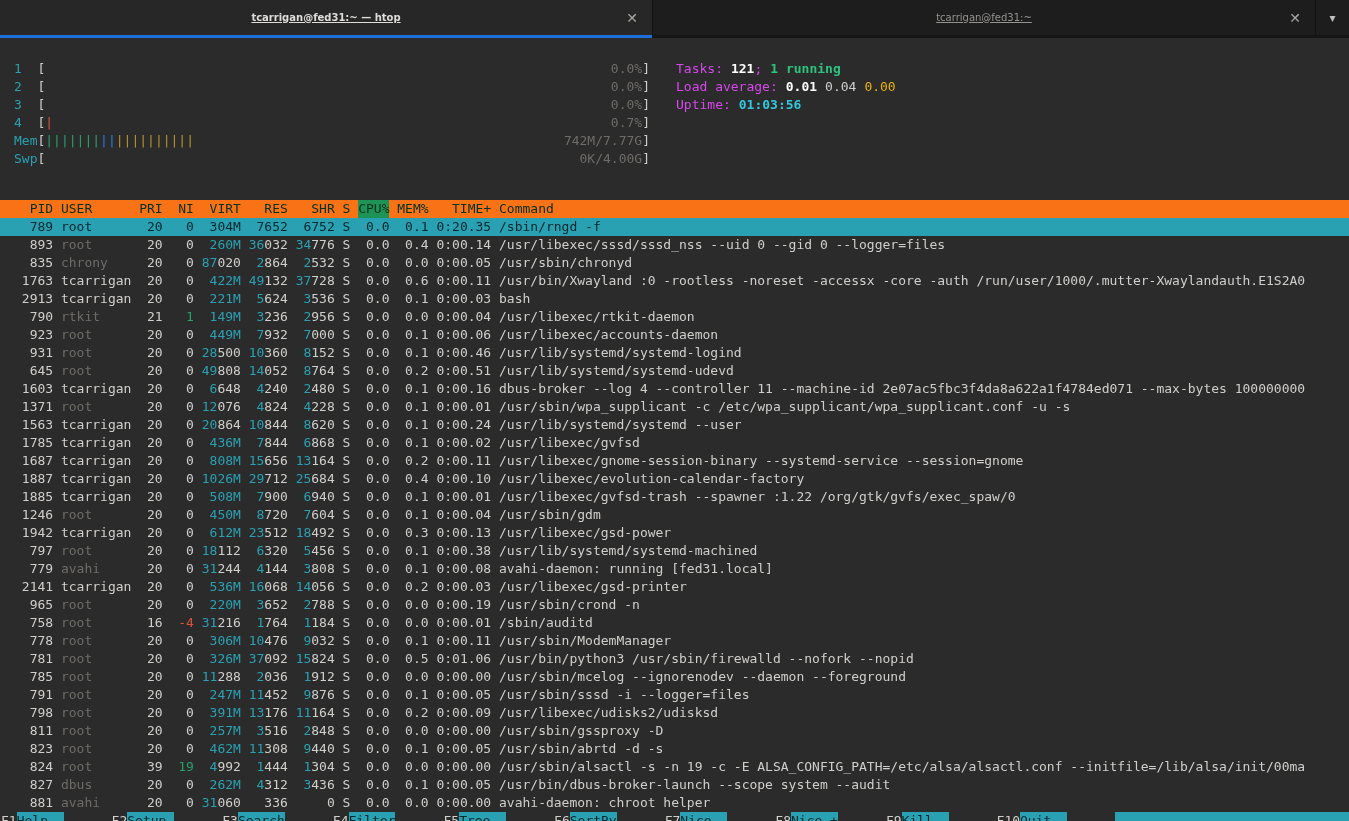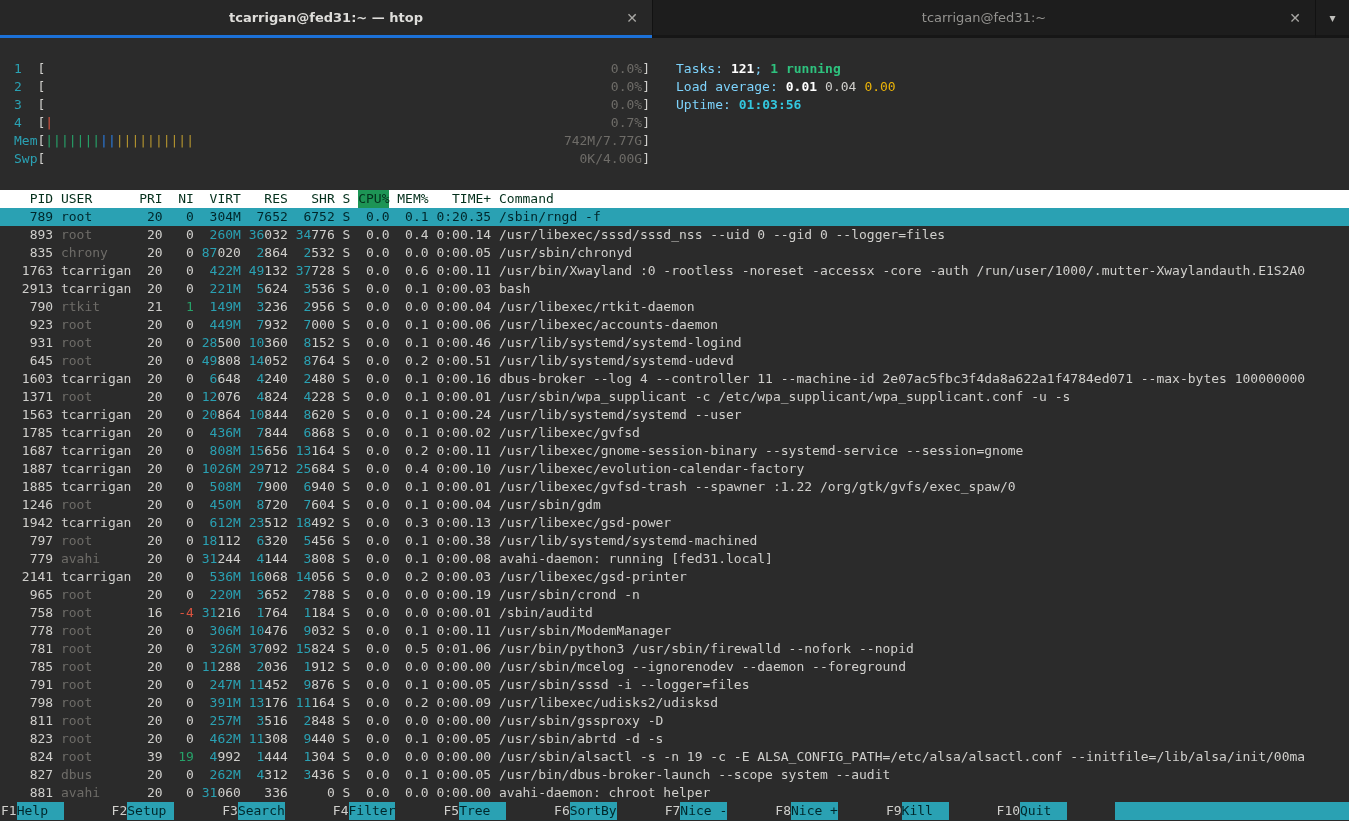--- a/index.html
+++ b/index.html
@@ -12,21 +12,21 @@
     color:#d0cfcc;
   }
   
   .tabbar { position:relative; height:38px; background:#1d1d1d; display:flex; align-items:stretch;
             font-family:"DejaVu Sans", "Liberation Sans", sans-serif; }
   .tab { position:relative; display:flex; align-items:center; justify-content:center; }
   .tab.active { width:652px; background:#272727; border-bottom:3px solid #1c71d8; }
   .tab.active .tab-title { color:#deddda; font-weight:bold; }
   .tab.inactive { flex:1; background:#1d1d1d; border-left:1px solid #121212; border-bottom:3px solid #161616; }
   .tab.inactive .tab-title { color:#949390; }
-  .tab-title { font-size:13px; white-space:nowrap; }
+  .tab-title { font-size:10px; white-space:nowrap;text-decoration:underline; }
   .close-icon { position:absolute; right:14px; top:50%; transform:translateY(-50%);
                 color:#a8a7a4; font-size:14px; line-height:14px; cursor:default; }
   .close-icon::before { content:"✕"; }
   .window-icon { position:absolute; left:8px; top:12px; width:13px; height:13px;
                  background:#f4f3f2; border-radius:2px; }
   .tab-menu { width:34px; display:flex; align-items:center; justify-content:center;
               border-left:1px solid #121212; border-bottom:3px solid #161616; }
   .chevron-icon { color:#c0bfbc; font-size:12px; }
   .chevron-icon::before { content:"▾"; }
 
@@ -37,29 +37,29 @@
   .meters-right { margin-left:26px; }
   .meter-line { display:flex; white-space:pre; }
   .m-cap { width:3ch; color:#2aa1b3; white-space:pre; }
   .m-br { color:#d0cfcc; }
   .m-bar { flex:1; position:relative; white-space:pre; overflow:hidden; }
   .m-val { position:absolute; right:0; top:0; color:#6e6c68; }
   .bar-red { color:#d9533f; } .bar-green { color:#26a269; }
   .bar-blue { color:#2a7bde; } .bar-yellow { color:#b5952f; }
 
   .info-line { white-space:nowrap; }
-  .lbl { color:#7dd3fc; }
+  .lbl { color:#d946ef; }
   .b-white { color:#ffffff; font-weight:bold; margin-left:8px; }
   .g { color:#2ec27e; font-weight:bold; margin-left:8px; }
   .v { color:#d0cfcc; margin-left:8px; }
   .dim { color:#eab308; margin-left:8px; }
   .cyanb { color:#33c7de; font-weight:bold; margin-left:8px; }
 
   
-  .table-hdr { display:flex; margin-top:22px; background:#ffffff; color:#04301c; padding:0 14px; white-space:pre; }
+  .table-hdr { display:flex; margin-top:32px; background:#f97316; color:#04301c; padding:0 14px; white-space:pre; }
   .table-hdr .sort { background:#1d9455; font-weight:normal; }
   .rows { }
   .prow { display:flex; padding:0 14px; white-space:pre; height:18px; }
   .prow.selected { background:#2aa1b3; }
   .prow.selected span { color:#00272b !important; }
 
   .c-pid  { width:5ch; text-align:right; }
   .c-user { width:9ch; margin-left:1ch; text-align:left; }
   .c-pri  { width:3ch; margin-left:1ch; text-align:right; }
   .c-ni   { width:3ch; margin-left:1ch; text-align:right; }

